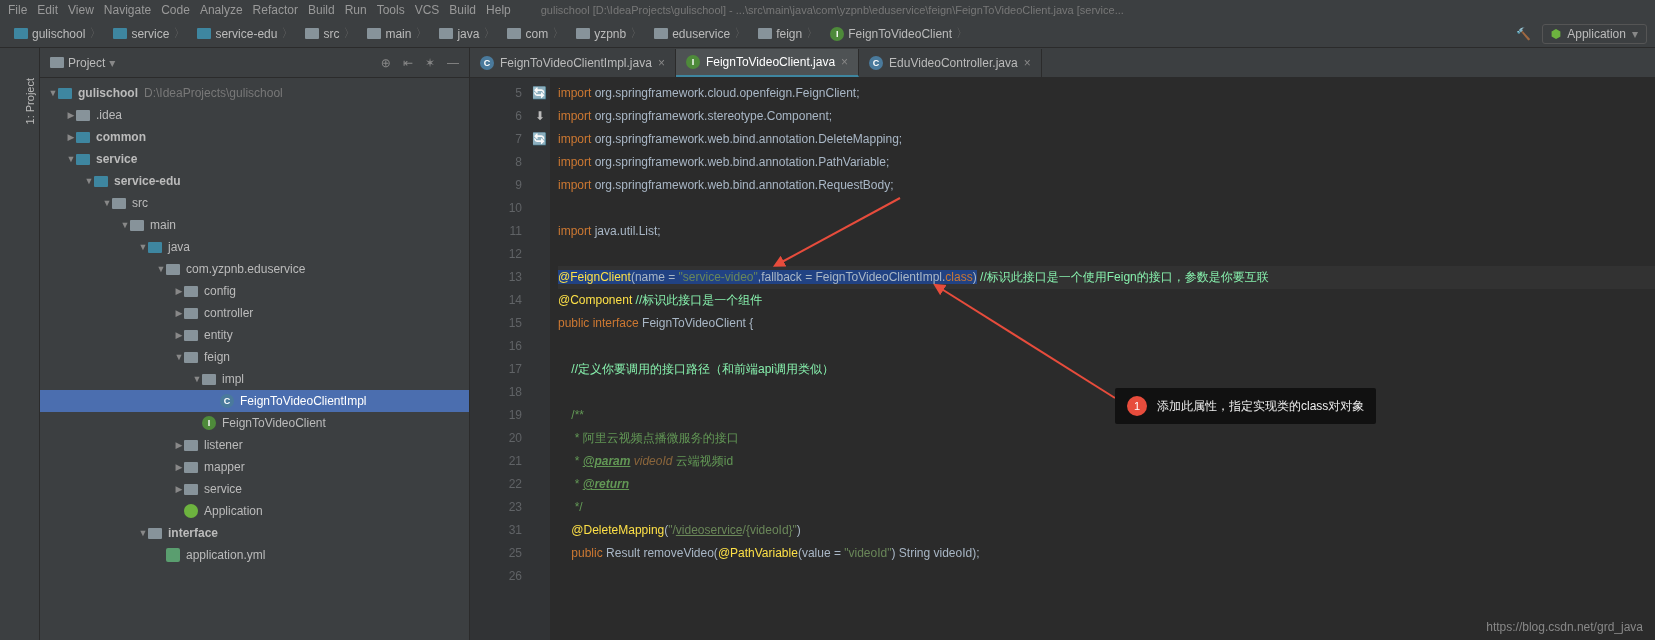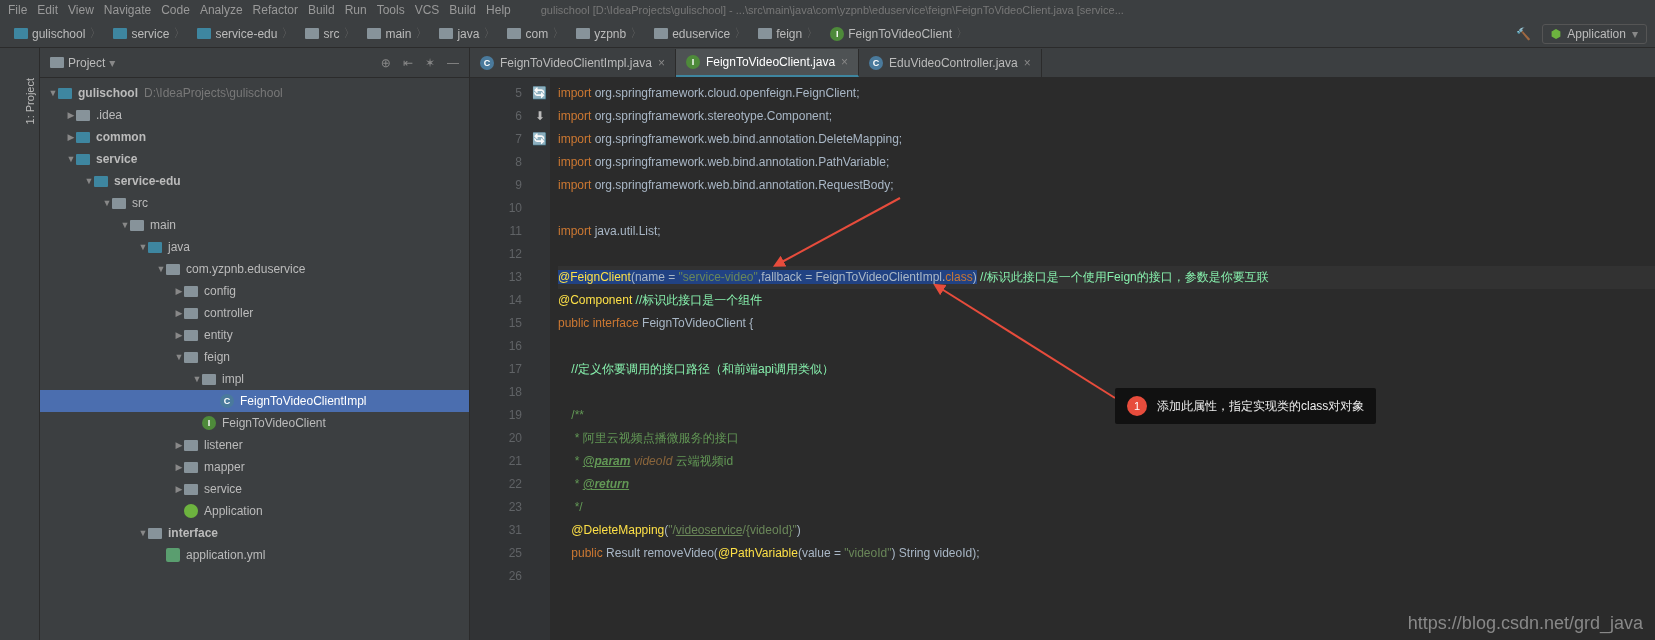--- a/index.html
+++ b/index.html
@@ -51,21 +51,21 @@
 .kw{color:#cc7832;}
 .str{color:#6a8759;}
 .ann{color:#fde047;}
 .cmt{color:#86efac;text-align:center;}
 .doc{color:#629755;}
 .doctag{color:#629755;font-weight:bold;text-decoration:underline;font-style:italic;}
 .param{color:#8a653b;font-style:italic;}
 .hl{background:#214283;}
 .callout{position:absolute;background:#111;color:#eee;padding:8px 12px;font-size:14px;border-radius:2px;display:flex;align-items:center;gap:10px;}
 .callout .badge{width:20px;height:20px;border-radius:50%;background:#e74c3c;color:#fff;display:flex;align-items:center;justify-content:center;font-size:11px;}
-.watermark{position:absolute;bottom:6px;right:12px;color:#888;font-size:18px;}
+.watermark{position:absolute;bottom:6px;right:12px;color:#888;font-size:12px;}
 svg.arrowsvg{position:absolute;pointer-events:none;}
 </style>
 </head>
 <body>
 
 <div class="menubar">
   <span>File</span>
   <span>Edit</span>
   <span>View</span>
   <span>Navigate</span>

